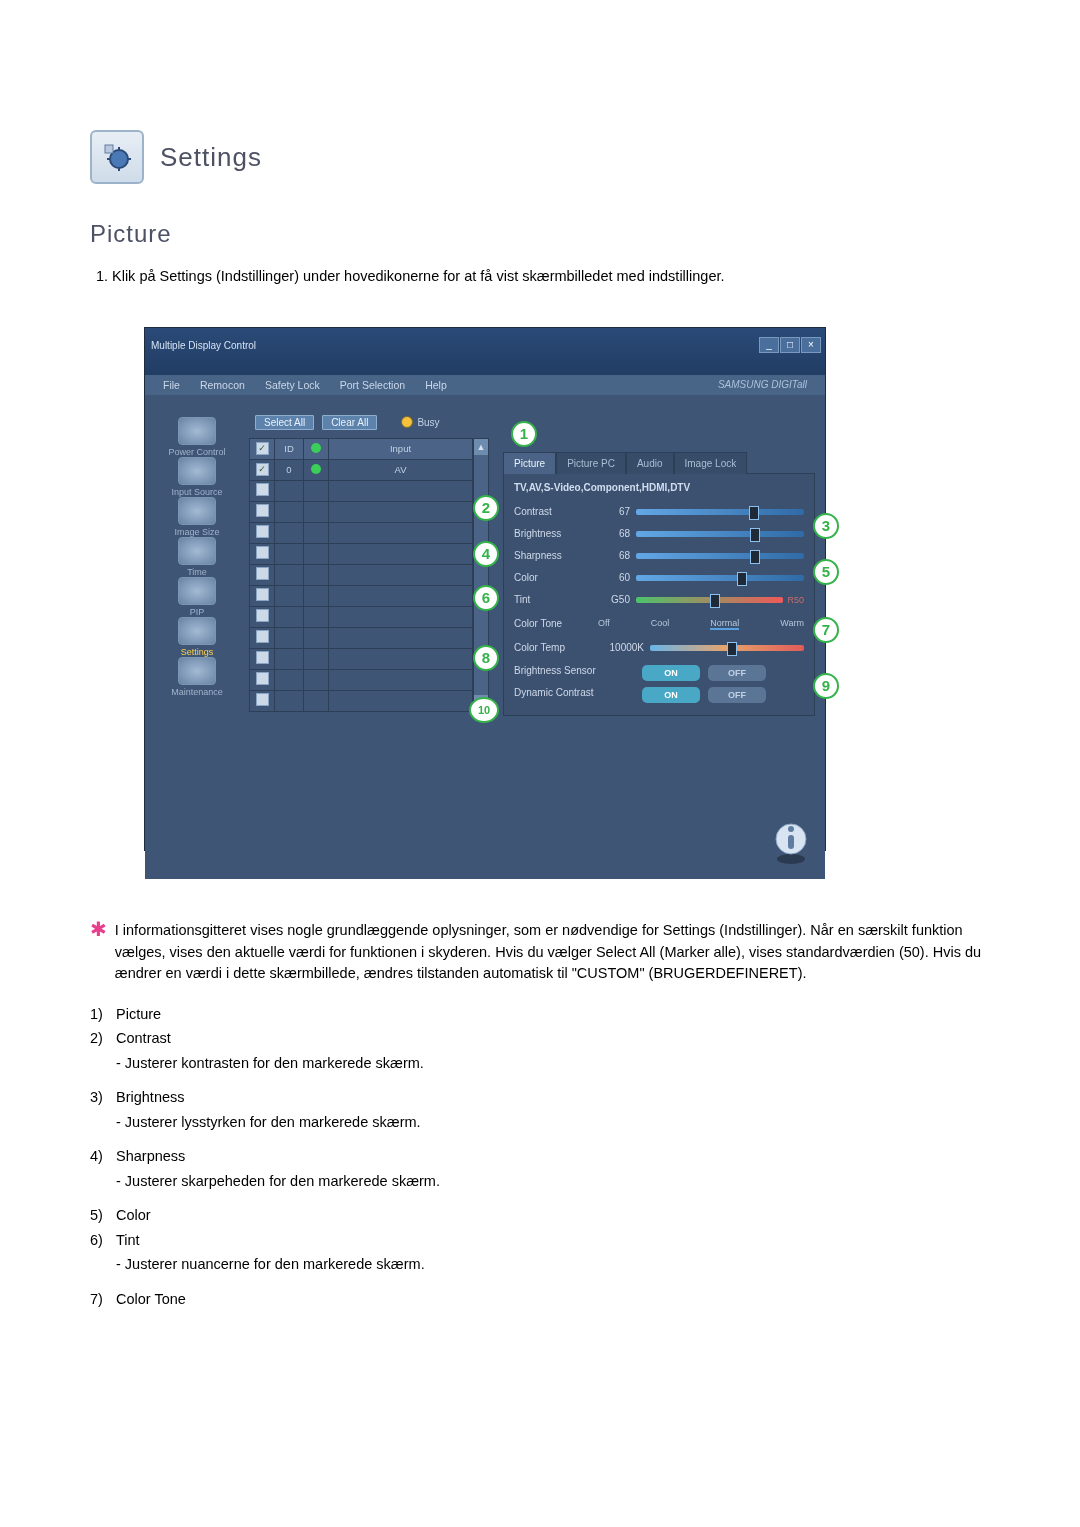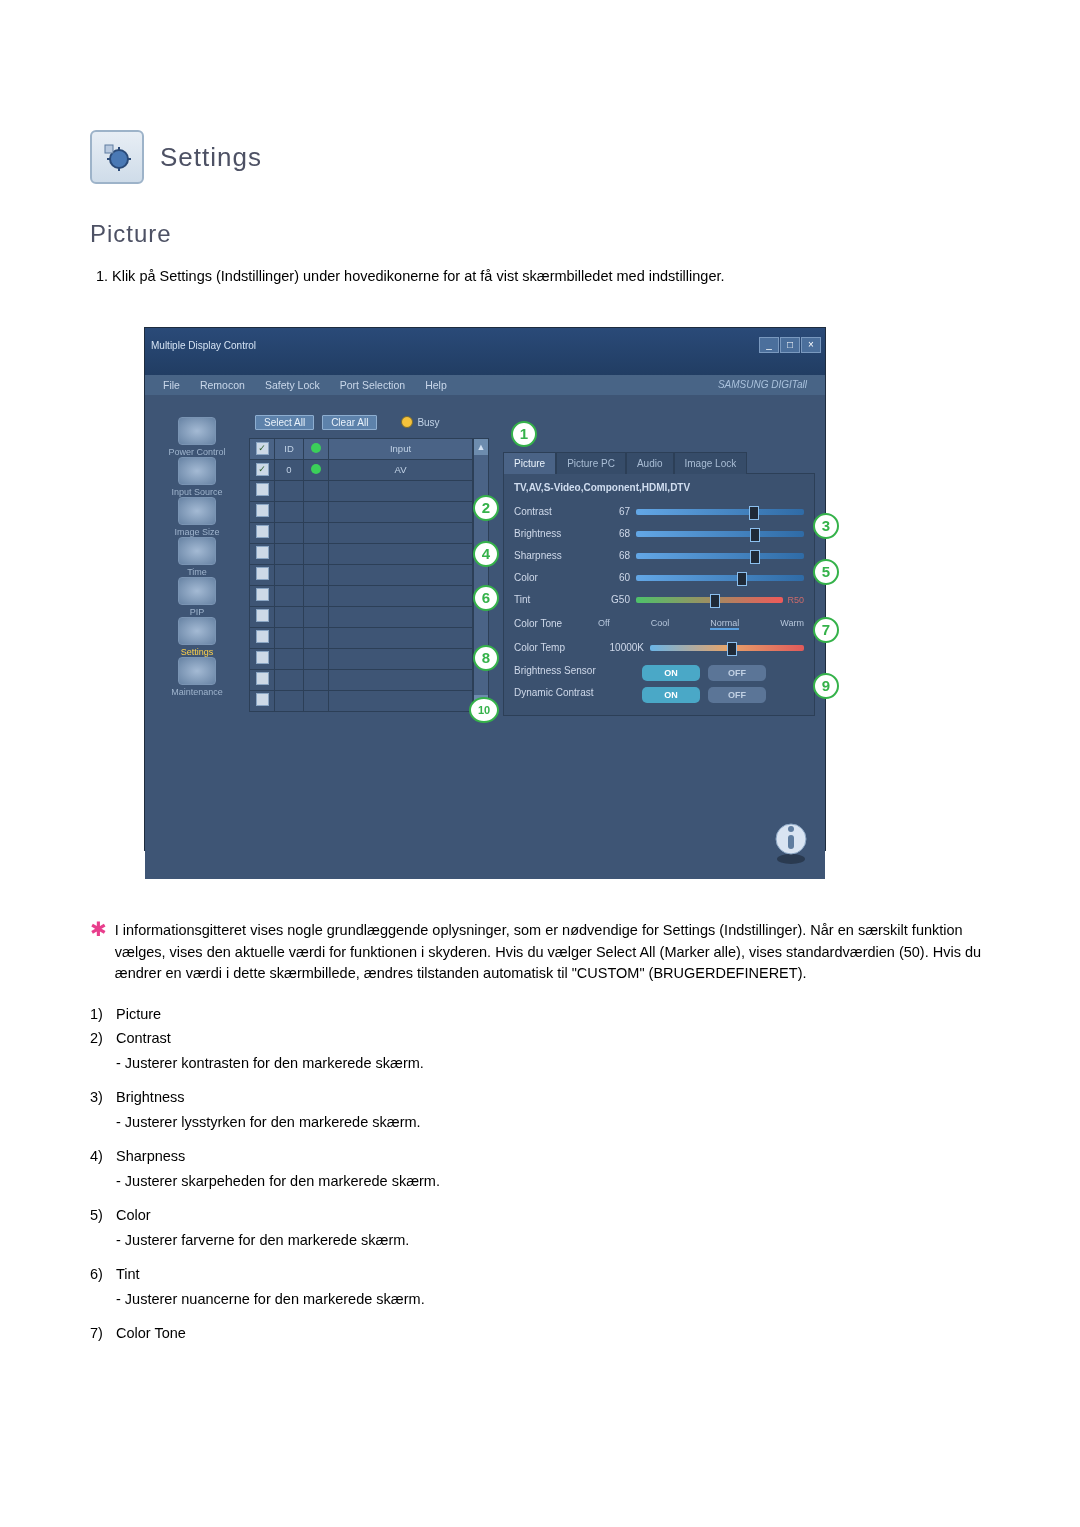--- a/index.html
+++ b/index.html
@@ -372,21 +372,21 @@
     <div class="item">
         <div class="n">3)</div>
         <div class="body"><span>Brightness</span><div class="sub">- Justerer lysstyrken for den markerede skærm.</div></div>
       </div>
     <div class="item">
         <div class="n">4)</div>
         <div class="body"><span>Sharpness</span><div class="sub">- Justerer skarpeheden for den markerede skærm.</div></div>
       </div>
     <div class="item">
         <div class="n">5)</div>
-        <div class="body"><span>Color</span><div class="sub">- Justerer farverne for den markerede skærm.</div></div>
+        <div class="body"><span>Color</span></div>
       </div>
     <div class="item">
         <div class="n">6)</div>
         <div class="body"><span>Tint</span><div class="sub">- Justerer nuancerne for den markerede skærm.</div></div>
       </div>
     <div class="item">
         <div class="n">7)</div>
         <div class="body"><span>Color Tone</span><div class="sub"></div></div>
       </div>
   </div>

